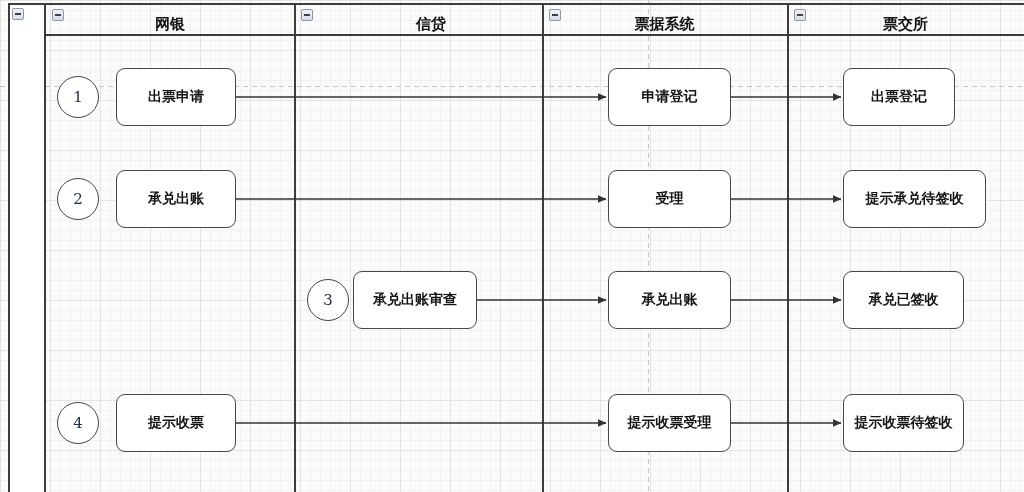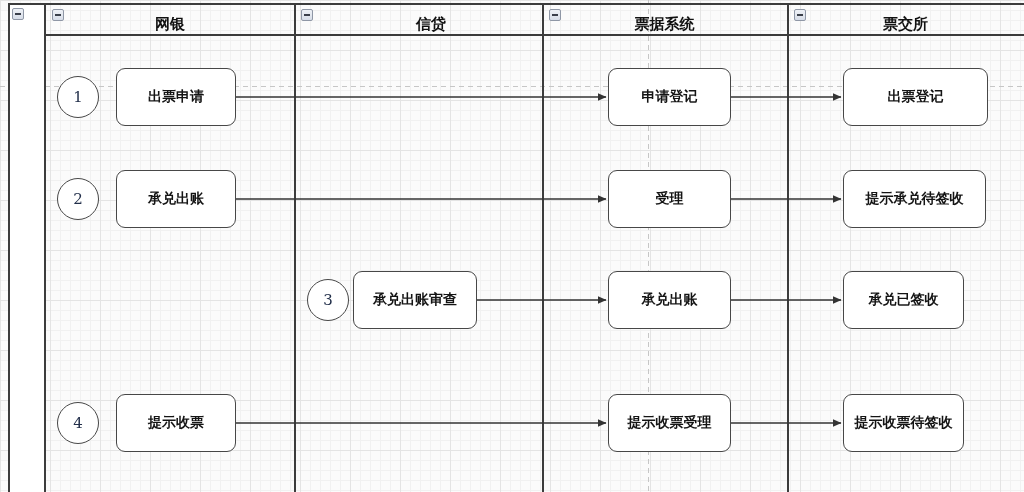--- a/index.html
+++ b/index.html
@@ -126,21 +126,21 @@
   <div class="step-circle" style="left:57px;  top:402px;">
       <span>4</span>
     </div>
 
   <div class="process-box" style="left:116px; top:68px; width:120px;">
       <span>出票申请</span>
     </div>
   <div class="process-box" style="left:608px; top:68px; width:123px;">
       <span>申请登记</span>
     </div>
-  <div class="process-box" style="left:843px; top:68px; width:145px;">
+  <div class="process-box" style="left:843px; top:68px; width:112px;">
       <span>出票登记</span>
     </div>
 
   <div class="process-box" style="left:116px; top:170px; width:120px;">
       <span>承兑出账</span>
     </div>
   <div class="process-box" style="left:608px; top:170px; width:123px;">
       <span>受理</span>
     </div>
   <div class="process-box" style="left:843px; top:170px; width:143px;">

